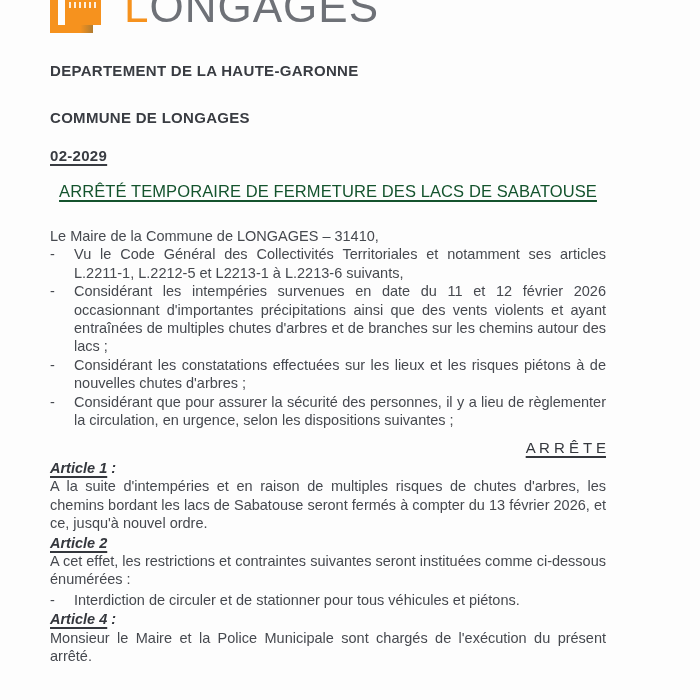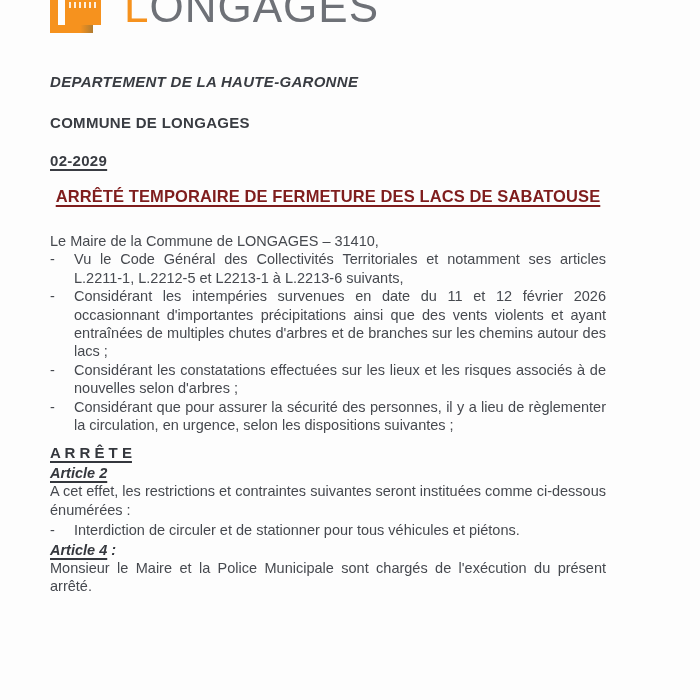--- a/index.html
+++ b/index.html
@@ -56,50 +56,50 @@
   }
   .wm-l { color: #f6921e; }
 
   
   .dept-line, .commune-line, .ref-line {
     font-weight: bold;
     font-size: 15px;
     color: #393c42;
     letter-spacing: .3px;
   }
-  .dept-line    { margin-top: 37px; font-style: italic; }
-  .commune-line { margin-top: 24px; }
+  .dept-line    { margin-top: 26px; }
+  .commune-line { margin-top: 30px; }
   .ref-line     { margin-top: 21px; }
   .u {
     text-decoration: underline;
     text-decoration-thickness: 1.5px;
     text-underline-offset: 3px;
   }
   .doc-title {
     margin: 18px 0 0 0;
     text-align: center;
     font-size: 16.5px;
-    font-weight: bold;
-    color: #7f1d1d;
+    font-weight: normal;
+    color: #14532d;
     letter-spacing: .1px;
   }
   .doc-title .u { text-decoration-thickness: 2px; }
 
   
   .body-copy { font-size: 14.5px; line-height: 18.4px; }
   .intro { margin: 26px 0 0 0; }
   .hang { display: flex; margin: 0; }
   .hang .marker { flex: none; width: 24px; }
   .hang .txt { flex: 1; text-align: justify; }
   .sub-bullet { margin: 2px 0 1px 0; }
 
   .arrete {
     margin: 10px 0 1px 0;
-    text-align: left;
-    font-weight: bold;
+    text-align: right;
+    font-weight: normal;
     font-size: 15px;
     color: #34373d;
   }
   .article { margin: 0; }
   .article-head {
     font-weight: bold;
     font-style: italic;
     font-size: 14.5px;
     color: #34373d;
     margin-top: 1px;
@@ -140,31 +140,33 @@
       <span class="txt">Vu le Code Général des Collectivités Territoriales et notamment ses articles L.2211-1, L.2212-5 et L2213-1 à L.2213-6 suivants,</span>
     </div>
 
     <div class="hang">
       <span class="marker">-</span>
       <span class="txt">Considérant les intempéries survenues en date du 11 et 12 février 2026 occasionnant d'importantes précipitations ainsi que des vents violents et ayant entraînées de multiples chutes d'arbres et de branches sur les chemins autour des lacs ;</span>
     </div>
 
     <div class="hang">
       <span class="marker">-</span>
-      <span class="txt">Considérant les constatations effectuées sur les lieux et les risques associés à de nouvelles selon d'arbres ;</span>
+      <span class="txt">Considérant les constatations effectuées sur les lieux et les risques piétons à de nouvelles chutes d'arbres ;</span>
     </div>
 
     <div class="hang">
       <span class="marker">-</span>
       <span class="txt">Considérant que pour assurer la sécurité des personnes, il y a lieu de règlementer la circulation, en urgence, selon les dispositions suivantes ;</span>
     </div>
 
     <div class="arrete"><span class="u">A R R Ê T E</span></div>
 
     <section class="article">
+      <div class="article-head"><span class="u">Article 1</span><span class="colon"> :</span></div>
+      <p class="article-body">A la suite d'intempéries et en raison de multiples risques de chutes d'arbres, les chemins bordant les lacs de Sabatouse seront fermés à compter du 13 février 2026, et ce, jusqu'à nouvel ordre.</p>
     </section>
 
     <section class="article">
       <div class="article-head"><span class="u">Article 2</span><span class="colon"></span></div>
       <p class="article-body">A cet effet, les restrictions et contraintes suivantes seront instituées comme ci-dessous énumérées :</p>
       <div class="hang sub-bullet">
         <span class="marker">-</span>
         <span class="txt">Interdiction de circuler et de stationner pour tous véhicules et piétons.</span>
       </div>
     </section>

